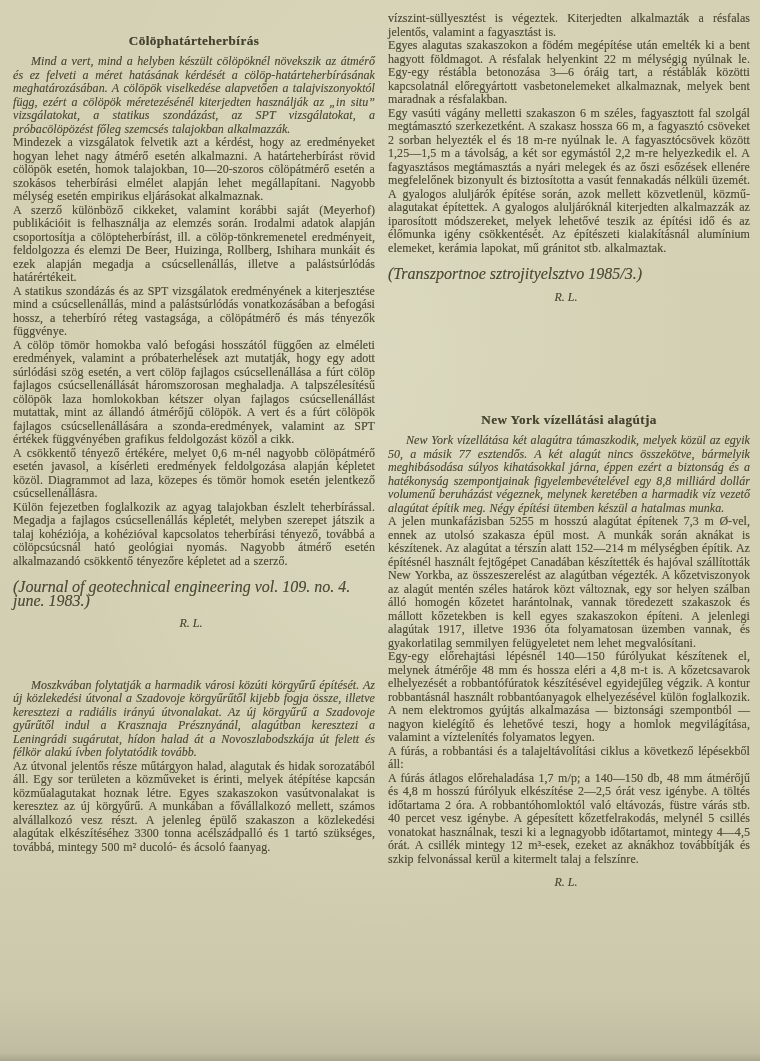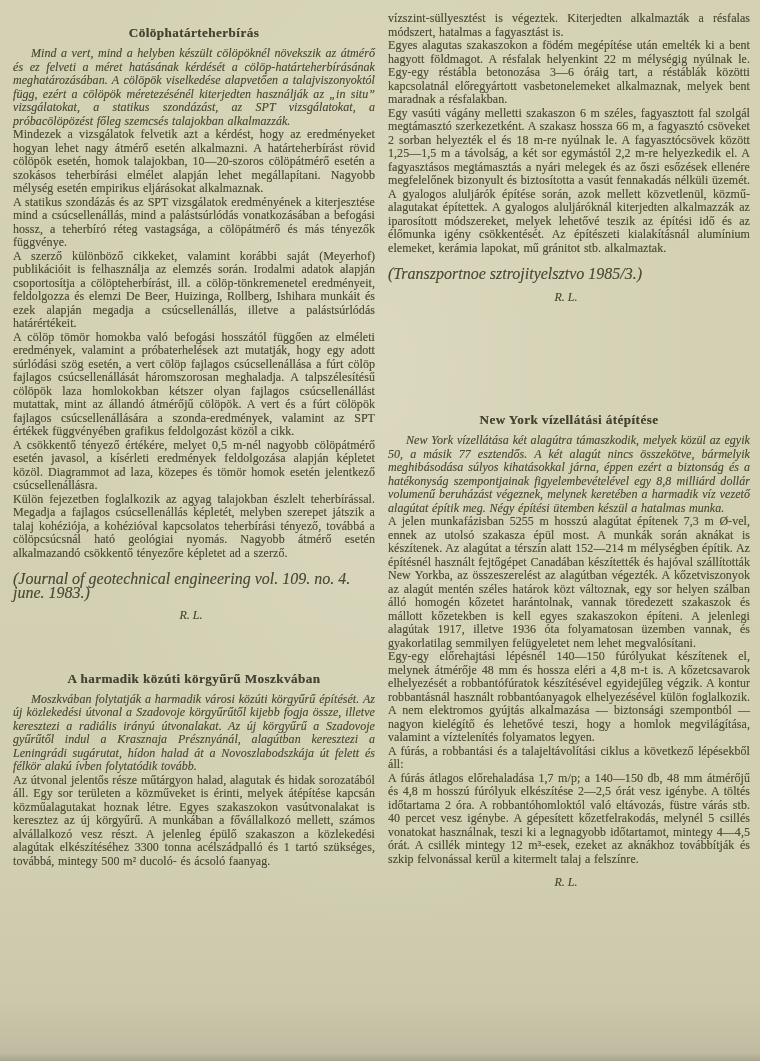--- a/index.html
+++ b/index.html
@@ -65,66 +65,65 @@
     text-shadow: 0 0 0.45px rgba(78,76,55,0.5);
   }
   p.signature {
     margin: 10px 6px 0 0;
     font-style: italic;
     font-size: 12px;
     line-height: 13.5px;
     text-align: center;
     text-shadow: 0 0 0.45px rgba(78,76,55,0.5);
   }
-  .article-a { padding-top: 25px; }
+  .article-a { padding-top: 25px; margin-top: 8px; }
   .article-b { margin-top: 48px; }
   .cont      { padding-top: 12px; }
   .article-c { margin-top: 108px; }
 </style>
 </head>
 <body>
 
 <div class="page">
 
   <div class="col col-left">
 
     <div class="article article-a">
       <h2 class="article-title">Cölöphatárteherbírás</h2>
       <p class="body-p indent">Mind a vert, mind a helyben készült cölöpöknél növekszik az átmérő és ez felveti a méret hatásának kérdését a cölöp-határteherbírásának meghatározásában. A cölöpök viselkedése alapvetően a talajviszonyoktól függ, ezért a cölöpök méretezésénél kiterjedten használják az „in situ” vizsgálatokat, a statikus szondázást, az SPT vizsgálatokat, a próbacölöpözést főleg szemcsés talajokban alkalmazzák.</p>
       <p class="body-p">Mindezek a vizsgálatok felvetik azt a kérdést, hogy az eredményeket hogyan lehet nagy átmérő esetén alkalmazni. A határteherbírást rövid cölöpök esetén, homok talajokban, 10—20-szoros cölöpátmérő esetén a szokásos teherbírási elmélet alapján lehet megállapítani. Nagyobb mélység esetén empirikus eljárásokat alkalmaznak.</p>
+      <p class="body-p">A szerző különböző cikkeket, valamint korábbi saját (Meyerhof) publikációit is felhasználja az elemzés során. Irodalmi adatok alapján csoportosítja a cölöpteherbírást, ill. a cölöp-tönkremenetel eredményeit, feldolgozza és elemzi De Beer, Huizinga, Rollberg, Ishihara munkáit és ezek alapján megadja a csúcsellenállás, illetve a palástsúrlódás határértékeit.</p>
       <p class="body-p">A statikus szondázás és az SPT vizsgálatok eredményének a kiterjesztése mind a csúcsellenállás, mind a palástsúrlódás vonatkozásában a befogási hossz, a teherbíró réteg vastagsága, a cölöpátmérő és más tényezők függvénye.</p>
-      <p class="body-p">A szerző különböző cikkeket, valamint korábbi saját (Meyerhof) publikációit is felhasználja az elemzés során. Irodalmi adatok alapján csoportosítja a cölöpteherbírást, ill. a cölöp-tönkremenetel eredményeit, feldolgozza és elemzi De Beer, Huizinga, Rollberg, Ishihara munkáit és ezek alapján megadja a csúcsellenállás, illetve a palástsúrlódás határértékeit.</p>
       <p class="body-p">A cölöp tömör homokba való befogási hosszától függően az elméleti eredmények, valamint a próbaterhelések azt mutatják, hogy egy adott súrlódási szög esetén, a vert cölöp fajlagos csúcsellenállása a fúrt cölöp fajlagos csúcsellenállását háromszorosan meghaladja. A talpszélesítésű cölöpök laza homlokokban kétszer olyan fajlagos csúcsellenállást mutattak, mint az állandó átmérőjű cölöpök. A vert és a fúrt cölöpök fajlagos csúcsellenállására a szonda-eredmények, valamint az SPT értékek függvényében grafikus feldolgozást közöl a cikk.</p>
-      <p class="body-p">A csökkentő tényező értékére, melyet 0,5 m-nél nagyobb cölöpátmérő esetén javasol, a kísérleti eredmények feldolgozása alapján képletet közöl. Diagrammot ad laza, közepes és tömör homok esetén jelentkező csúcsellenállásra.</p>
+      <p class="body-p">A csökkentő tényező értékére, melyet 0,6 m-nél nagyobb cölöpátmérő esetén javasol, a kísérleti eredmények feldolgozása alapján képletet közöl. Diagrammot ad laza, közepes és tömör homok esetén jelentkező csúcsellenállásra.</p>
       <p class="body-p">Külön fejezetben foglalkozik az agyag talajokban észlelt teherbírással. Megadja a fajlagos csúcsellenállás képletét, melyben szerepet játszik a talaj kohéziója, a kohézióval kapcsolatos teherbírási tényező, továbbá a cölöpcsúcsnál ható geológiai nyomás. Nagyobb átmérő esetén alkalmazandó csökkentő tényezőre képletet ad a szerző.</p>
       <p class="citation">(Journal of geotechnical engineering vol. 109. no. 4. june. 1983.)</p>
       <p class="signature">R. L.</p>
     </div>
 
     <div class="article article-b">
-      <h2 class="article-title">A harmadik közúti körgyűrű Moszkvában</h2>
       <p class="body-p indent">Moszkvában folytatják a harmadik városi közúti körgyűrű építését. Az új közlekedési útvonal a Szadovoje körgyűrűtől kijebb fogja össze, illetve keresztezi a radiális irányú útvonalakat. Az új körgyűrű a Szadovoje gyűrűtől indul a Krasznaja Présznyánál, alagútban keresztezi a Leningrádi sugárutat, hídon halad át a Novoszlabodszkája út felett és félkör alakú ívben folytatódik tovább.</p>
       <p class="body-p">Az útvonal jelentős része műtárgyon halad, alagutak és hidak sorozatából áll. Egy sor területen a közműveket is érinti, melyek átépítése kapcsán közműalagutakat hoznak létre. Egyes szakaszokon vasútvonalakat is keresztez az új körgyűrű. A munkában a fővállalkozó mellett, számos alvállalkozó vesz részt. A jelenleg épülő szakaszon a közlekedési alagútak elkészítéséhez 3300 tonna acélszádpalló és 1 tartó szükséges, továbbá, mintegy 500 m² ducoló- és ácsoló faanyag.</p>
     </div>
 
   </div>
 
   <div class="col col-right">
 
     <div class="article cont">
-      <p class="body-p">vízszint-süllyesztést is végeztek. Kiterjedten alkalmazták a résfalas módszert, hatalmas a fagyasztást is.</p>
+      <p class="body-p">vízszint-süllyesztést is végeztek. Kiterjedten alkalmazták a résfalas jelentős, valamint a fagyasztást is.</p>
       <p class="body-p">Egyes alagutas szakaszokon a födém megépítése után emelték ki a bent hagyott földmagot. A résfalak helyenkint 22 m mélységig nyúlnak le. Egy-egy réstábla betonozása 3—6 óráig tart, a réstáblák közötti kapcsolatnál előregyártott vasbetonelemeket alkalmaznak, melyek bent maradnak a résfalakban.</p>
       <p class="body-p">Egy vasúti vágány melletti szakaszon 6 m széles, fagyasztott fal szolgál megtámasztó szerkezetként. A szakasz hossza 66 m, a fagyasztó csöveket 2 sorban helyezték el és 18 m-re nyúlnak le. A fagyasztócsövek között 1,25—1,5 m a távolság, a két sor egymástól 2,2 m-re helyezkedik el. A fagyasztásos megtámasztás a nyári melegek és az őszi esőzések ellenére megfelelőnek bizonyult és biztosította a vasút fennakadás nélküli üzemét.</p>
       <p class="body-p">A gyalogos aluljárók építése során, azok mellett közvetlenül, közmű-alagutakat építettek. A gyalogos aluljáróknál kiterjedten alkalmazzák az iparosított módszereket, melyek lehetővé teszik az építési idő és az élőmunka igény csökkentését. Az építészeti kialakításnál alumínium elemeket, kerámia lapokat, mű gránitot stb. alkalmaztak.</p>
       <p class="citation">(Transzportnoe sztrojityelsztvo 1985/3.)</p>
       <p class="signature">R. L.</p>
     </div>
 
     <div class="article article-c">
-      <h2 class="article-title">New York vízellátási átépítése</h2>
+      <h2 class="article-title">New York vízellátási alagútja</h2>
       <p class="body-p indent">New York vízellátása két alagútra támaszkodik, melyek közül az egyik 50, a másik 77 esztendős. A két alagút nincs összekötve, bármelyik meghibásodása súlyos kihatásokkal járna, éppen ezért a biztonság és a hatékonyság szempontjainak figyelembevételével egy 8,8 milliárd dollár volumenű beruházást végeznek, melynek keretében a harmadik víz vezető alagútat építik meg. Négy építési ütemben készül a hatalmas munka.</p>
       <p class="body-p">A jelen munkafázisban 5255 m hosszú alagútat építenek 7,3 m Ø-vel, ennek az utolsó szakasza épül most. A munkák során aknákat is készítenek. Az alagútat a térszín alatt 152—214 m mélységben építik. Az építésnél használt fejtőgépet Canadában készítették és hajóval szállították New Yorkba, az összeszerelést az alagútban végezték. A kőzetviszonyok az alagút mentén széles határok közt változnak, egy sor helyen szálban álló homogén kőzetet harántolnak, vannak töredezett szakaszok és mállott kőzetekben is kell egyes szakaszokon építeni. A jelenlegi alagútak 1917, illetve 1936 óta folyamatosan üzemben vannak, és gyakorlatilag semmilyen felügyeletet nem lehet megvalósítani.</p>
       <p class="body-p">Egy-egy előrehajtási lépésnél 140—150 fúrólyukat készítenek el, melynek átmérője 48 mm és hossza eléri a 4,8 m-t is. A kőzetcsavarok elhelyezését a robbantófúratok készítésével egyidejűleg végzik. A kontur robbantásnál használt robbantóanyagok elhelyezésével külön foglalkozik. A nem elektromos gyújtás alkalmazása — biztonsági szempontból — nagyon kielégítő és lehetővé teszi, hogy a homlok megvilágítása, valamint a víztelenítés folyamatos legyen.</p>
       <p class="body-p">A fúrás, a robbantási és a talajeltávolítási ciklus a következő lépésekből áll:</p>
       <p class="body-p">A fúrás átlagos előrehaladása 1,7 m/p; a 140—150 db, 48 mm átmérőjű és 4,8 m hosszú fúrólyuk elkészítése 2—2,5 órát vesz igénybe. A töltés időtartama 2 óra. A robbantóhomloktól való eltávozás, füstre várás stb. 40 percet vesz igénybe. A gépesített kőzetfelrakodás, melynél 5 csillés vonatokat használnak, teszi ki a legnagyobb időtartamot, mintegy 4—4,5 órát. A csillék mintegy 12 m³-esek, ezeket az aknákhoz továbbítják és szkip felvonással kerül a kitermelt talaj a felszínre.</p>
       <p class="signature">R. L.</p>
     </div>
 
   </div>
 

